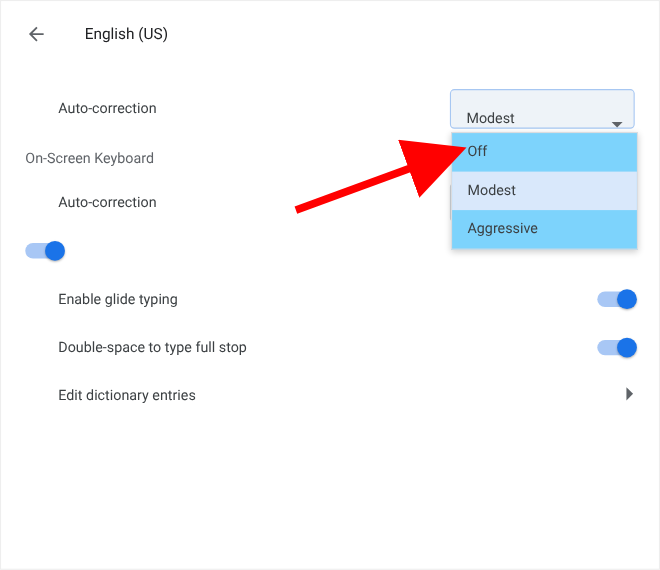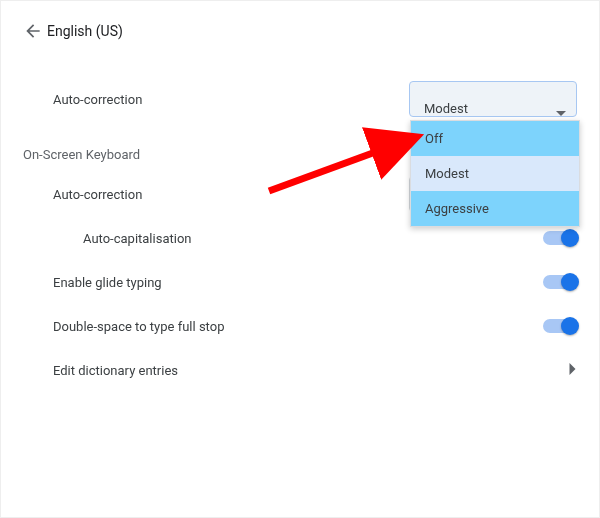--- a/index.html
+++ b/index.html
@@ -1,17 +1,17 @@
 <!DOCTYPE html>
 <html><head>
   <meta charset="utf-8">
   <style>
     *{box-sizing:border-box;margin:0;padding:0}
     body{font-family:Roboto,"Segoe UI",Arial,sans-serif;background:#fff;width:600px;height:518px;overflow:hidden;position:relative;border:1px solid #eee}
-    .hdr{display:flex;align-items:center;gap:2px;padding:18px 18px 4px 20px}
+    .hdr{display:flex;align-items:center;gap:32px;padding:18px 18px 4px 20px}
     .back-ic{width:24px;height:24px;display:flex;align-items:center;justify-content:center;cursor:pointer;color:#5f6368}
     .back-ic svg{width:20px;height:20px;fill:#5f6368}
     .title{font-size:14px;color:#202124}
     .body{padding:30px 22px 0 22px}
     .sec-h{font-size:13px;color:#5f6368;margin:14px 0 10px 0}
     .row{display:flex;align-items:center;min-height:44px;color:#3c4043;font-size:13px}
     .lbl{flex:1}
     .ind1{padding-left:30px}
     .ind2{padding-left:60px}
     .sel{position:relative;width:168px;height:36px;border:1px solid #d2d6da;border-radius:4px;background:#f7f8f8;display:flex;align-items:flex-end;justify-content:space-between;padding:0 10px 0 14px;cursor:pointer;color:#3c4043;font-size:13px}
@@ -47,33 +47,32 @@
       <span>Modest</span>
       <span class="caret"></span>
       <div class="dd">
         <div class="opt">Off</div>
         <div class="opt sel-opt">Modest</div>
         <div class="opt">Aggressive</div>
       </div>
     </div>
   </div>
 
-  <div class="sec-h" style="margin-top:26px">On-Screen Keyboard</div>
+  <div class="sec-h" style="margin-top:16px">On-Screen Keyboard</div>
 
 
   <div class="row">
     <span class="lbl ind1">Auto-correction</span>
     <div class="sel">
       <span>Modest</span>
       <span class="caret"></span>
     </div>
   </div>
 
   <div class="row">
-    <span class="lbl ind2">Auto-capitalisation</span>
     <div class="tog"></div>
   </div>
 
   <div class="row">
     <span class="lbl ind1">Enable glide typing</span>
     <div class="tog"></div>
   </div>
 
   <div class="row">
     <span class="lbl ind1">Double-space to type full stop</span>

